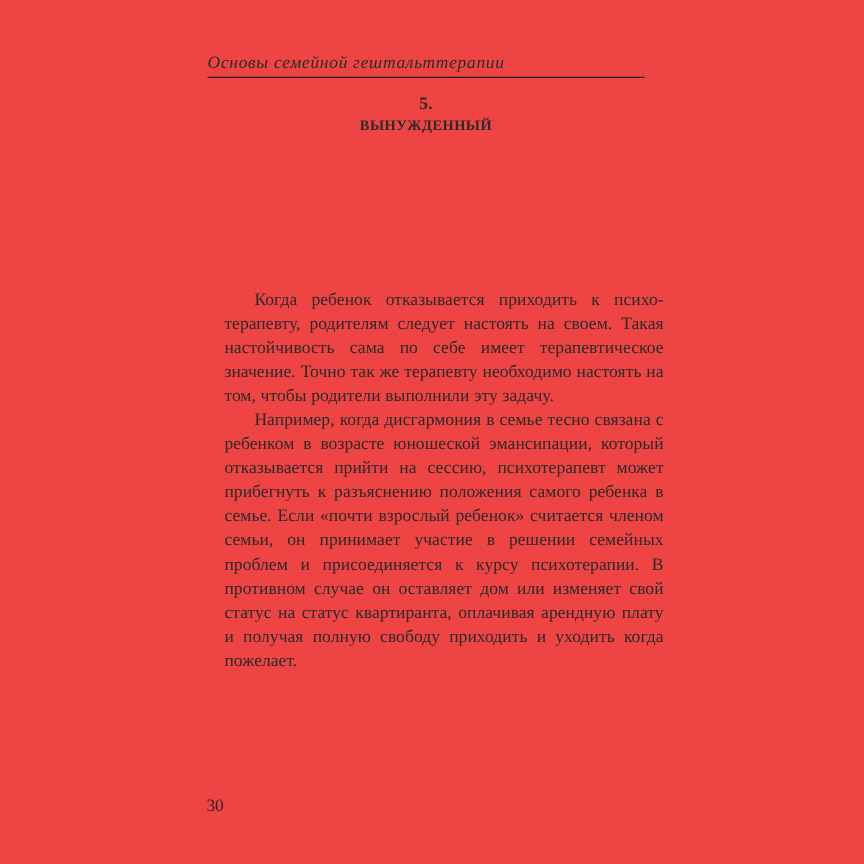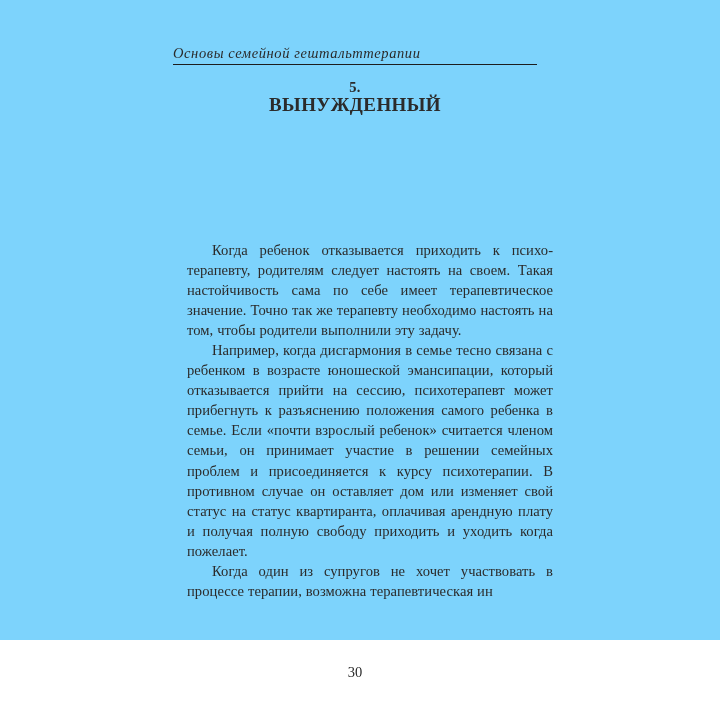--- a/index.html
+++ b/index.html
@@ -13,22 +13,22 @@
     height: 720px;
     overflow: hidden;
     font-family: "Liberation Serif", "DejaVu Serif", serif;
     color: #2b2b2b;
     -webkit-font-smoothing: antialiased;
   }
 
   .page {
     position: relative;
     width: 720px;
-    height: 640px;
-    background: #7dd3fc;
+    height: 720px;
+    background: #ef4444;
     box-sizing: border-box;
   }
 
   
   .running-head {
     position: absolute;
     left: 173px;
     top: 44px;
     width: 364px;
   }
@@ -56,21 +56,21 @@
     text-align: center;
   }
   .chapter-number {
     font-weight: bold;
     font-size: 14.5px;
     line-height: 17px;
     letter-spacing: 0.2px;
   }
   .chapter-line {
     font-weight: bold;
-    font-size: 19px;
+    font-size: 12px;
     line-height: 17.5px;
     letter-spacing: 0.4px;
   }
 
   
   .body-text {
     position: absolute;
     left: 172px;
     top: 240px;
     width: 366px;
@@ -86,21 +86,21 @@
     word-spacing: 0.2px;
     hyphens: manual;
   }
 
   
   .folio {
     position: absolute;
     left: 172px;
     top: 663px;
     width: 366px;
-    text-align: center;
+    text-align: left;
     font-size: 14.5px;
     line-height: 18px;
   }
 </style>
 </head>
 <body>
 
 <div class="page">
 
   <div class="running-head">
@@ -109,18 +109,17 @@
   </div>
 
   <div class="chapter-title">
     <div class="chapter-number">5.</div>
     <div class="chapter-line">ВЫНУЖДЕННЫЙ</div>
   </div>
 
   <div class="body-text">
     <p>Когда ребенок отказывается приходить к психо­терапевту, родителям следует настоять на своем. Такая настойчивость сама по себе имеет терапев­тическое значение. Точно так же терапевту необхо­димо настоять на том, чтобы родители выполнили эту задачу.</p>
     <p>Например, когда дисгармония в семье тесно свя­зана с ребенком в возрасте юношеской эмансипации, который отказывается прийти на сессию, психоте­рапевт может прибегнуть к разъяснению положения самого ребенка в семье. Если «почти взрослый ре­бенок» считается членом семьи, он принимает учас­тие в решении семейных проблем и присоединяется к курсу психотерапии. В противном случае он ос­тавляет дом или изменяет свой статус на статус квартиранта, оплачивая арендную плату и получая полную свободу приходить и уходить когда пожелает.</p>
-    <p>Когда один из супругов не хочет участвовать в процессе терапии, возможна терапевтическая ин­</p>
   </div>
 
   <div class="folio">30</div>
 
 </div>
 
 </body></html>

